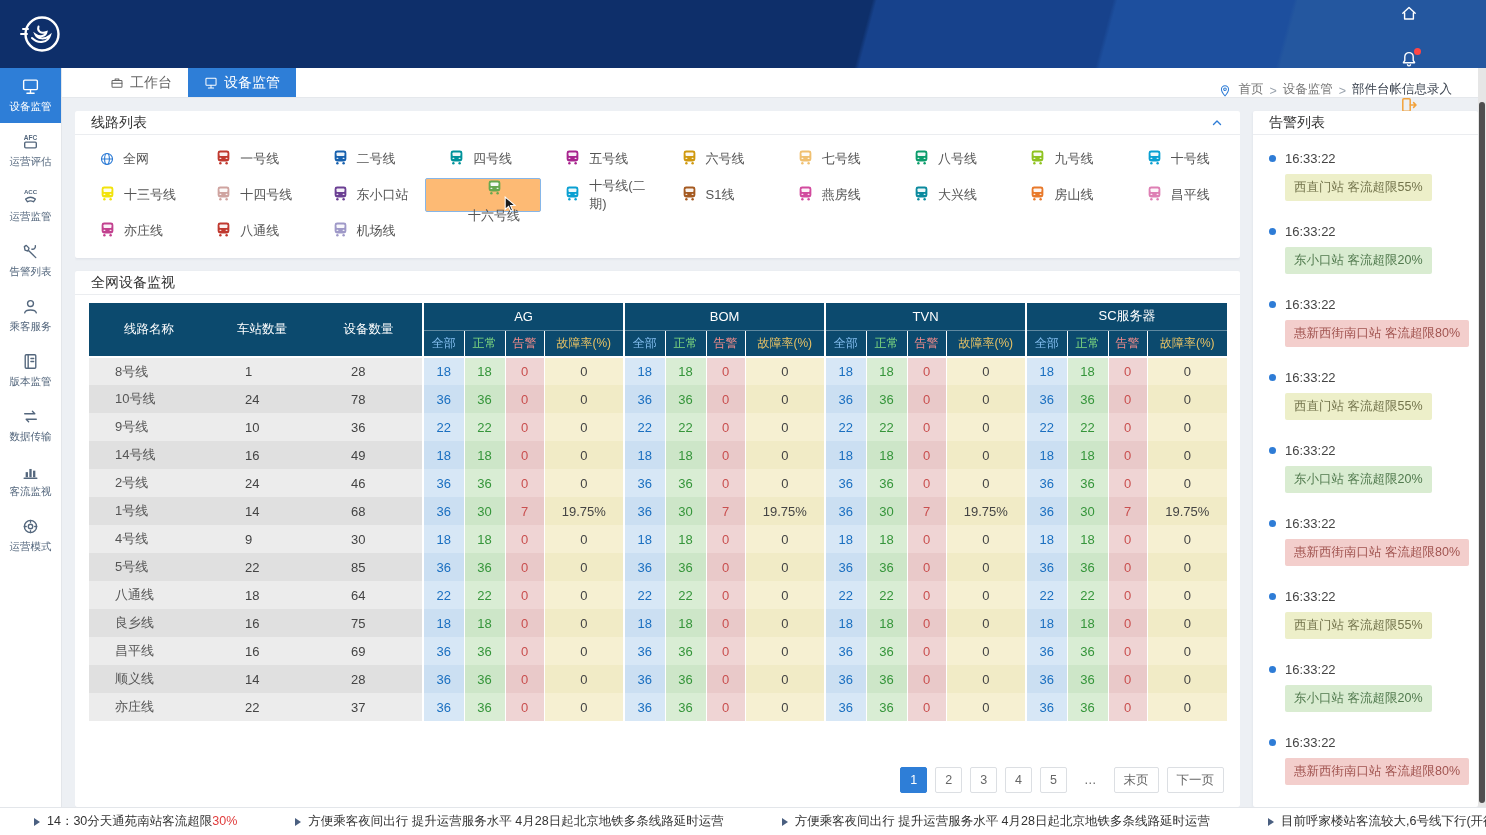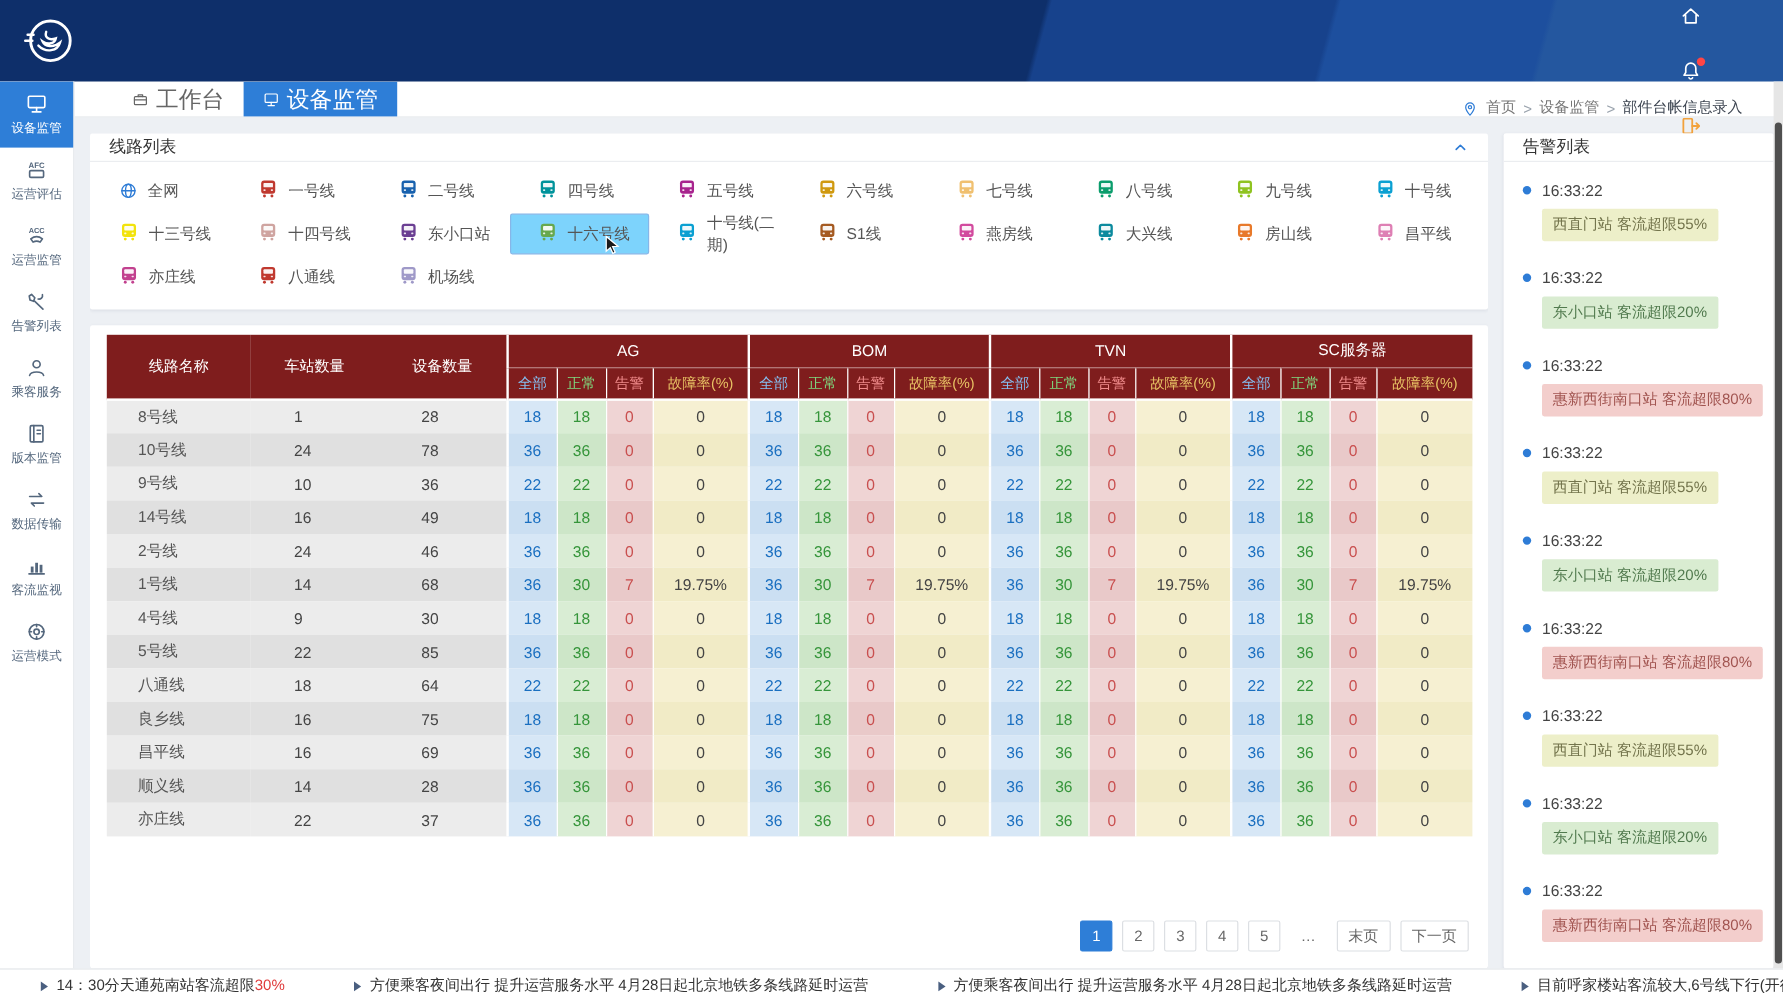--- a/index.html
+++ b/index.html
@@ -24,41 +24,41 @@
   .caret{width:0;height:0;border-top:4px solid #fff;border-left:4px solid transparent;border-right:4px solid transparent;margin-top:2px;}
   .hicon{position:relative; display:flex; align-items:center; cursor:pointer;}
   .dot-badge{position:absolute; top:-2px; right:-3px; width:7px; height:7px; border-radius:50%; background:#ff4545;}
   
   .sidebar{position:absolute; top:68px; left:0; width:62px; bottom:28px; background:#fff; border-right:1px solid #e3e6ea; z-index:3;}
   .side-item{height:55px; display:flex; flex-direction:column; align-items:center; justify-content:center; gap:4px; color:#54677d; font-size:10.5px; cursor:pointer;}
   .side-item.active{background:#2e7ed7; color:#fff;}
   
   .main{position:absolute; left:62px; top:68px; right:0; bottom:28px; display:flex; flex-direction:column; overflow:hidden;}
   .tabstrip{height:30px; background:#fff; border-bottom:1px solid #e5e8ec; display:flex; align-items:stretch; padding-left:32px; position:relative; flex:0 0 auto;}
-  .tab{display:flex; align-items:center; gap:6px; padding:0 16px; font-size:19px; color:#666; cursor:pointer;}
+  .tab{display:flex; align-items:center; gap:6px; padding:0 16px; font-size:14px; color:#666; cursor:pointer;}
   .tab.active{background:#2e7ed7; color:#fff;}
   .breadcrumb{position:absolute; right:34px; top:0; height:30px; display:flex; align-items:flex-end; gap:6px; font-size:12.5px; color:#777;}
   .breadcrumb .sep{color:#9aa3ad;}
   .breadcrumb .crumb:last-child{color:#3c4450;}
   .content{flex:1; display:flex; padding:13px 8px 0 13px; gap:13px; overflow:hidden;}
   .left-col{width:1165px; display:flex; flex-direction:column; gap:13px; overflow:hidden;}
   .card{background:#fff; border-radius:2px; box-shadow:0 1px 3px rgba(20,40,80,.08); overflow:hidden;}
   .card-head{display:flex; align-items:center; justify-content:space-between; padding:0 16px; border-bottom:1px solid #ebedf0; height:24px; flex:0 0 auto;}
   .card-title{font-size:14px; color:#333;}
   .collapse{cursor:pointer; display:flex;}
   
   .line-grid{padding:7px 1px 10px; display:grid; grid-template-columns:repeat(10,1fr); row-gap:2px;}
   .line-item{height:34px; display:flex; align-items:center; gap:8px; padding-left:22px; font-size:13px; color:#555; cursor:pointer; border:1px solid transparent; position:relative; border-radius:2px;}
-  .line-item.selected{background:#7dd3fc; border-color:#86b6e8;}
+  .line-item.selected{background:#fdba74; border-color:#86b6e8;flex-direction:column;}
   .line-item .cursor{position:absolute; left:78px; top:17px; z-index:2;}
   
   .dev-card{flex:1; display:flex; flex-direction:column;}
   .table-wrap{padding:8px 14px 0; flex:1; overflow:hidden;}
   .dev-table{border-collapse:collapse; table-layout:fixed; width:100%;}
-  .dev-table th{height:27px; font-size:12.5px; font-weight:normal; color:#fff; background:#7f1d1d; text-align:center;}
+  .dev-table th{height:27px; font-size:12.5px; font-weight:normal; color:#fff; background:#0c4a6e; text-align:center;}
   .dev-table .th-grp{border-left:2px solid #fff; font-size:13px;}
   .dev-table th.sub{border-left:1px solid #fff; border-top:1px solid rgba(255,255,255,.35); font-size:12px;}
   .dev-table th.sub.h-all{border-left:2px solid #fff; color:#85c0f2;margin-top:20px;}
   .dev-table th.sub.h-ok{color:#7fd97f;}
   .dev-table th.sub.h-warn{color:#ef8a8a;}
   .dev-table th.sub.h-rate{color:#e8c264;}
   .dev-table td{height:28px; font-size:13px; text-align:center; color:#444;}
   .dev-table td.c-line{text-align:left; padding-left:26px; color:#555;}
   .dev-table td.c-num{text-align:left; padding-left:36px;}
   .dev-table tbody tr:nth-child(odd) td{background:#ececec;}
@@ -538,20 +538,23 @@
                     <rect x="11.3" y="9.2" width="1.9" height="1.5" rx="0.4" fill="rgba(255,255,255,.85)"></rect>
                     <circle cx="5.7" cy="15.1" r="1.3" fill="#9f99c8"></circle>
                     <circle cx="12.3" cy="15.1" r="1.3" fill="#9f99c8"></circle>
                   </svg></span>
                 <span>机场线</span>
               </div>
             </div>
         </section>
 
         <section class="card dev-card">
+          <div class="card-head">
+            <span class="card-title">全网设备监视</span>
+          </div>
           <div class="table-wrap" id="tableWrap">
               <table class="dev-table">
                 <colgroup>
                   <col style="width:120px">
                   <col style="width:106px">
                   <col style="width:108px">
                   <col style="width:41px">
                   <col style="width:41px">
                   <col style="width:39px">
                   <col style="width:80px">

